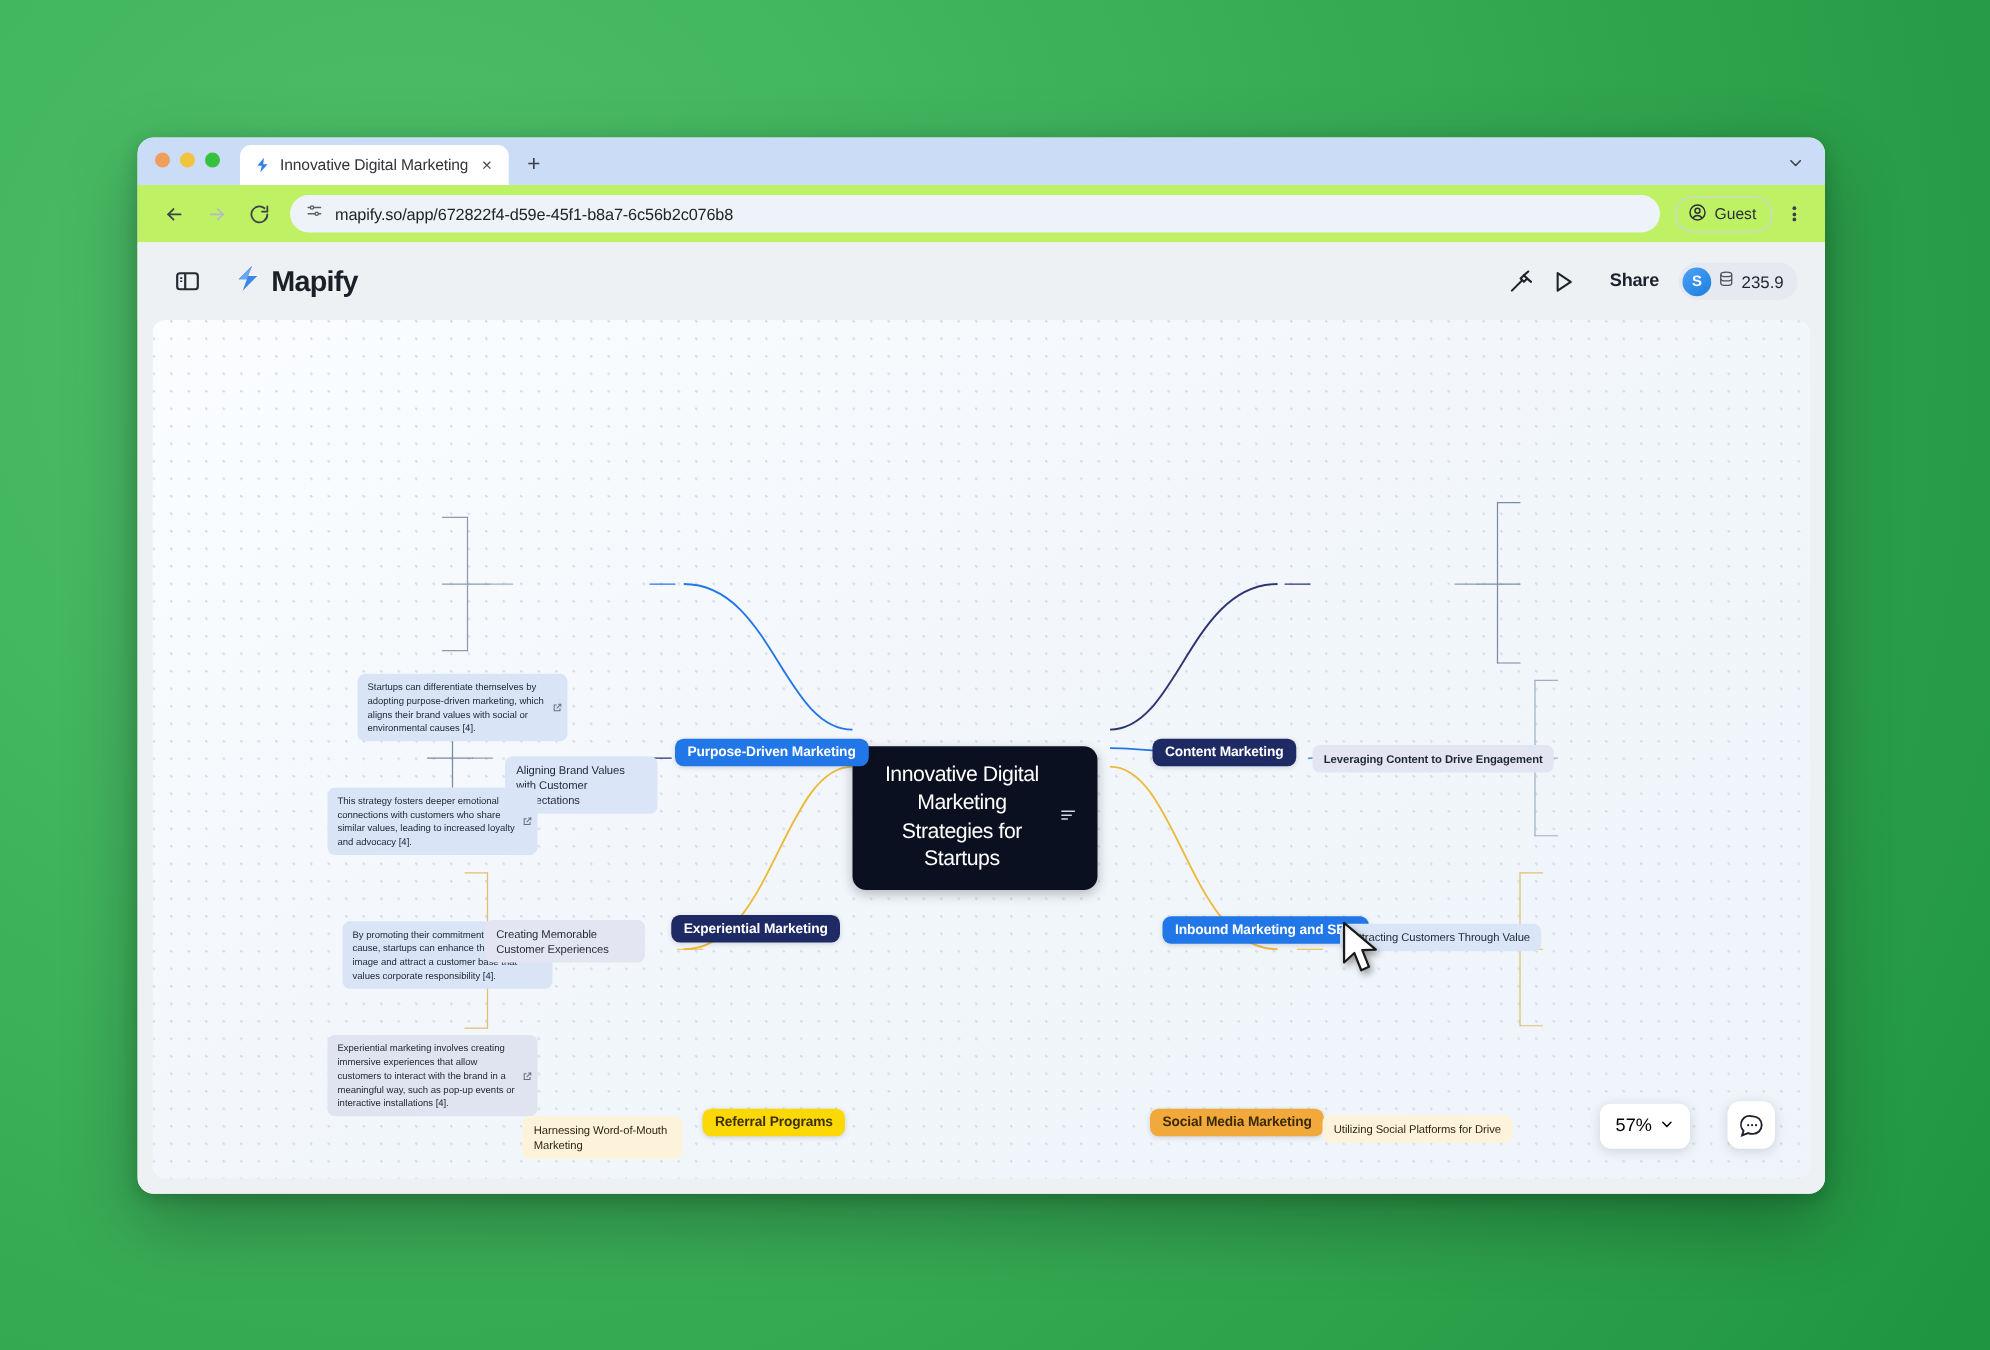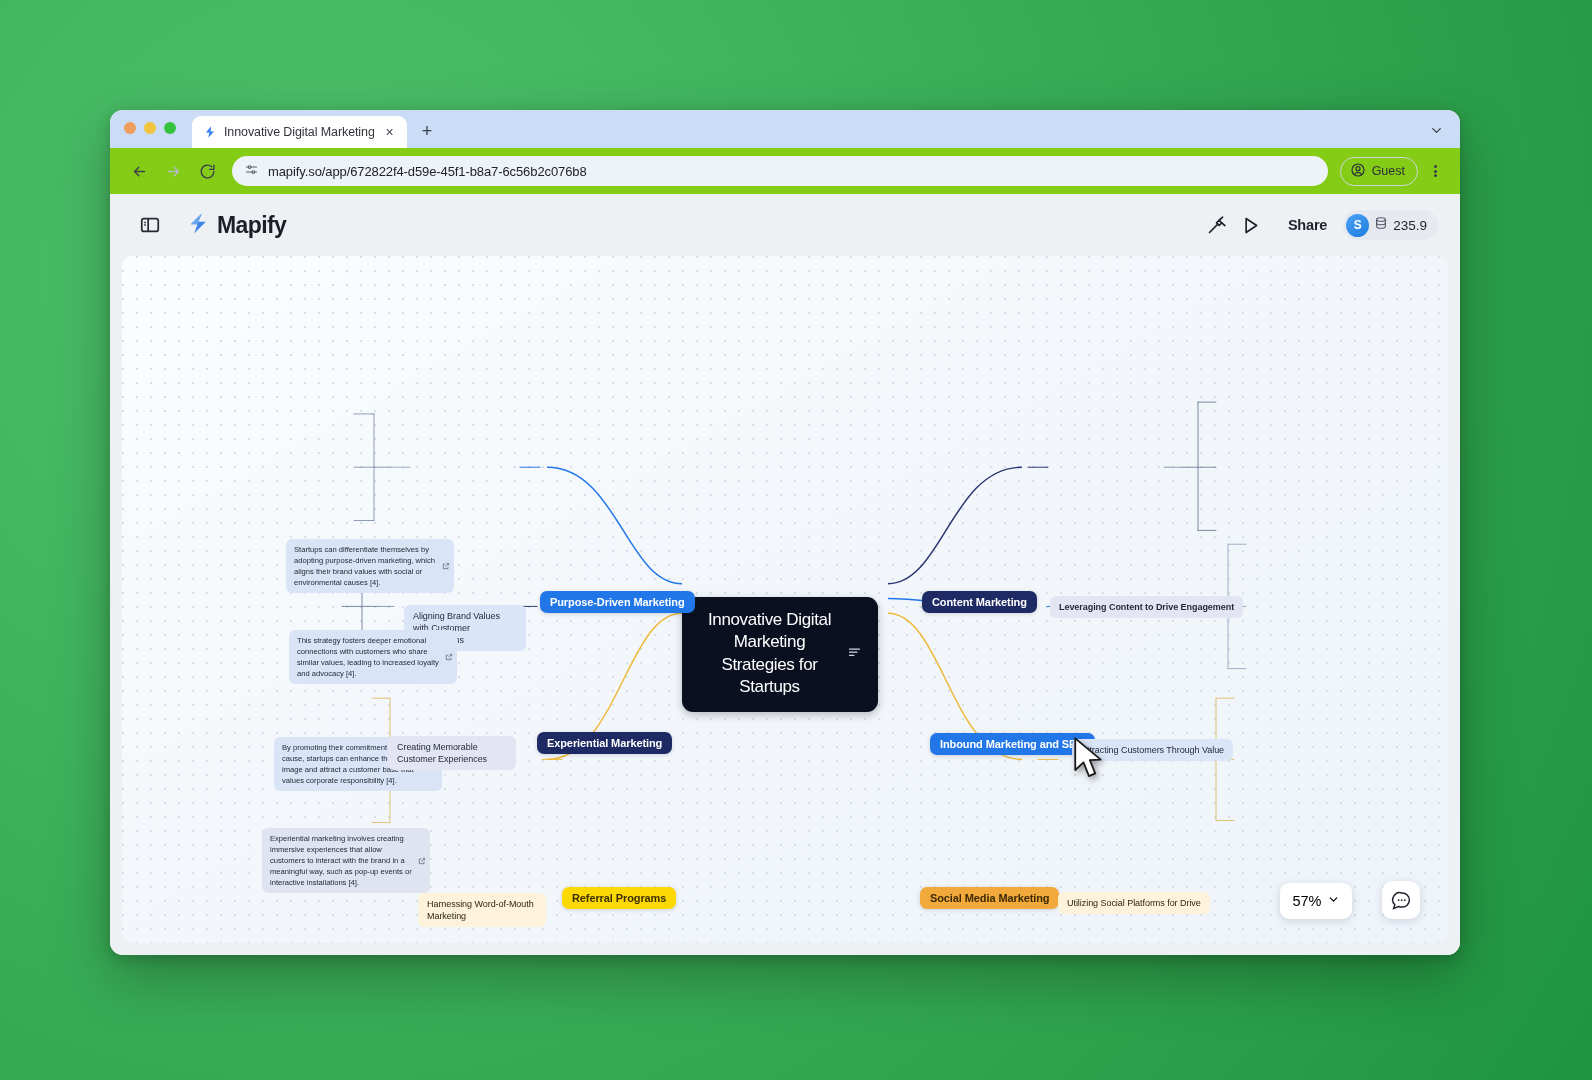--- a/index.html
+++ b/index.html
@@ -72,21 +72,21 @@
   #tab-strip-spacer { flex: 1; }
   #window-chevron {
     width: 32px; height: 32px; margin-right: 8px; margin-bottom: 2px;
     display: flex; align-items: center; justify-content: center;
     color: #3b4049;
   }
 
   
   #url-bar {
     height: 46px; flex: 0 0 46px;
-    background: #84cc16;
+    background: #bef264;
     display: flex; align-items: center;
     padding: 0 12px 0 14px;
     gap: 4px;
   }
   .nav-btn {
     width: 30px; height: 30px;
     display: flex; align-items: center; justify-content: center;
     color: #3c4149;
   }
   .nav-btn.disabled { color: #b6bcc6; }
@@ -488,21 +488,21 @@
         <div class="node branch-node blue" style="left:418px; top:335px;">Purpose-Driven Marketing</div>
         <div class="node sub-node blue" style="left:282px; top:349px; width:122px;">Aligning Brand Values with Customer Expectations</div>
         <div class="node leaf blue" style="left:164px; top:283px;">
           <span>Startups can differentiate themselves by adopting purpose-driven marketing, which aligns their brand values with social or environmental causes [4].</span>
           <span class="ext"><svg viewBox="0 0 24 24" fill="none" stroke="currentColor" stroke-width="2.4">
                 <path d="M14 4h6v6"></path>
                 <path d="M20 4 10 14"></path>
                 <path d="M18 14v6H4V6h6"></path>
               </svg></span>
         </div>
-        <div class="node leaf blue" style="left:167px; top:320px;">
+        <div class="node leaf blue" style="left:140px; top:320px;">
           <span>This strategy fosters deeper emotional connections with customers who share similar values, leading to increased loyalty and advocacy [4].</span>
           <span class="ext"><svg viewBox="0 0 24 24" fill="none" stroke="currentColor" stroke-width="2.4">
                 <path d="M14 4h6v6"></path>
                 <path d="M20 4 10 14"></path>
                 <path d="M18 14v6H4V6h6"></path>
               </svg></span>
         </div>
         <div class="node leaf blue" style="left:152px; top:373px;">
           <span>By promoting their commitment to a cause, startups can enhance their brand image and attract a customer base that values corporate responsibility [4].</span>
           <span class="ext"><svg viewBox="0 0 24 24" fill="none" stroke="currentColor" stroke-width="2.4">

